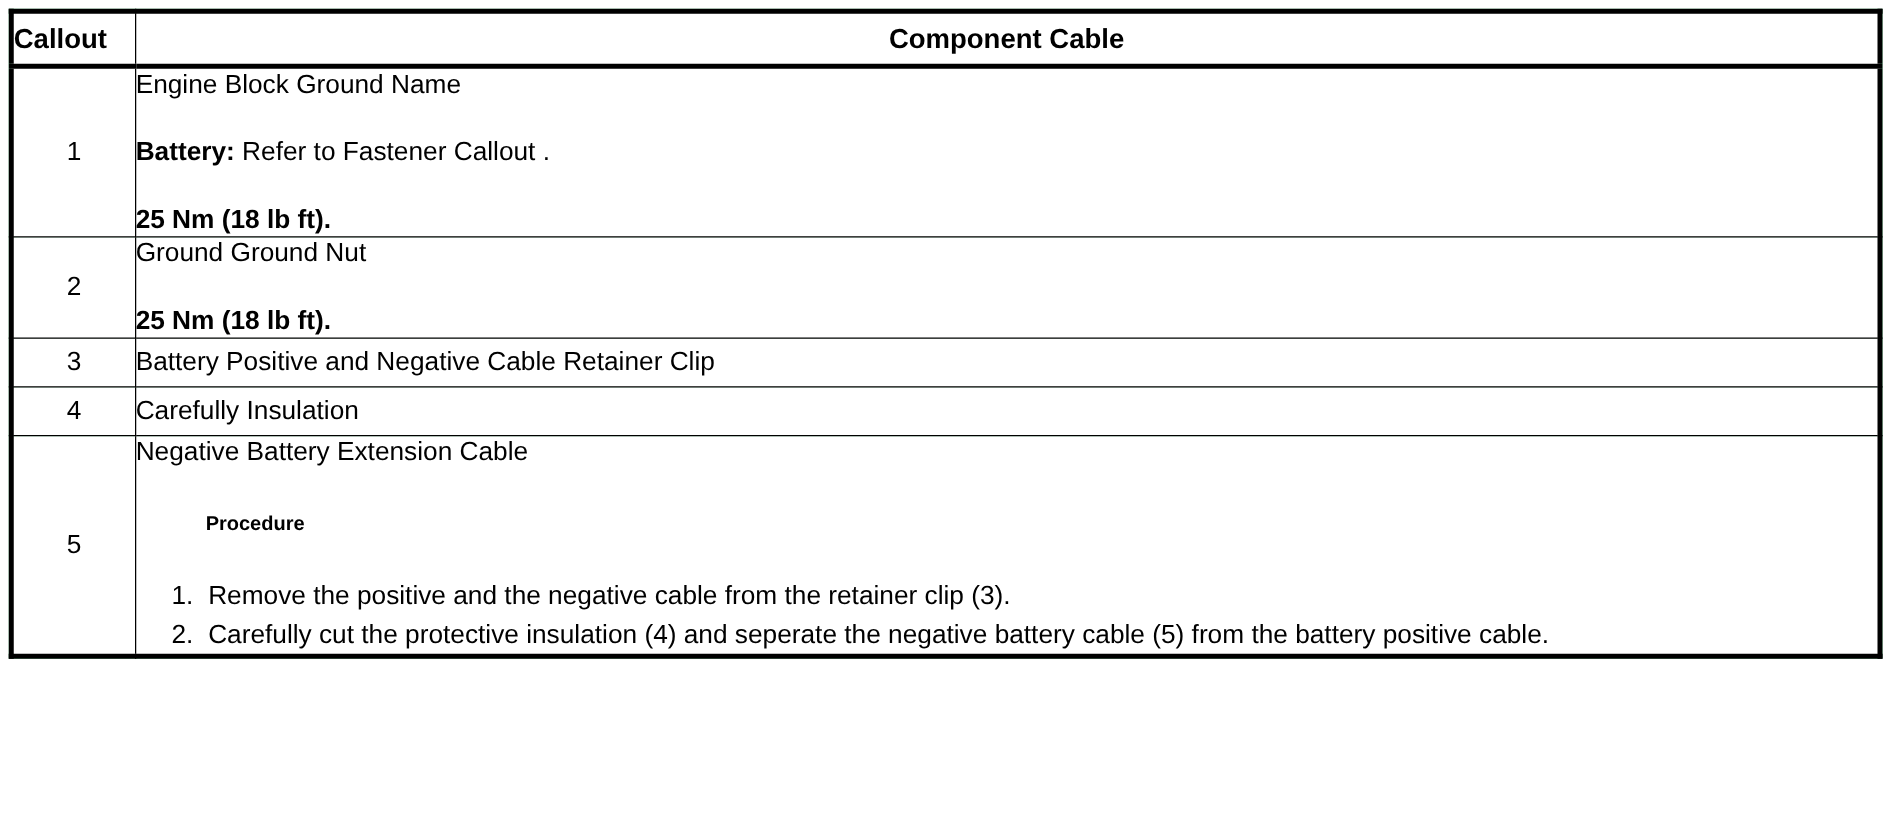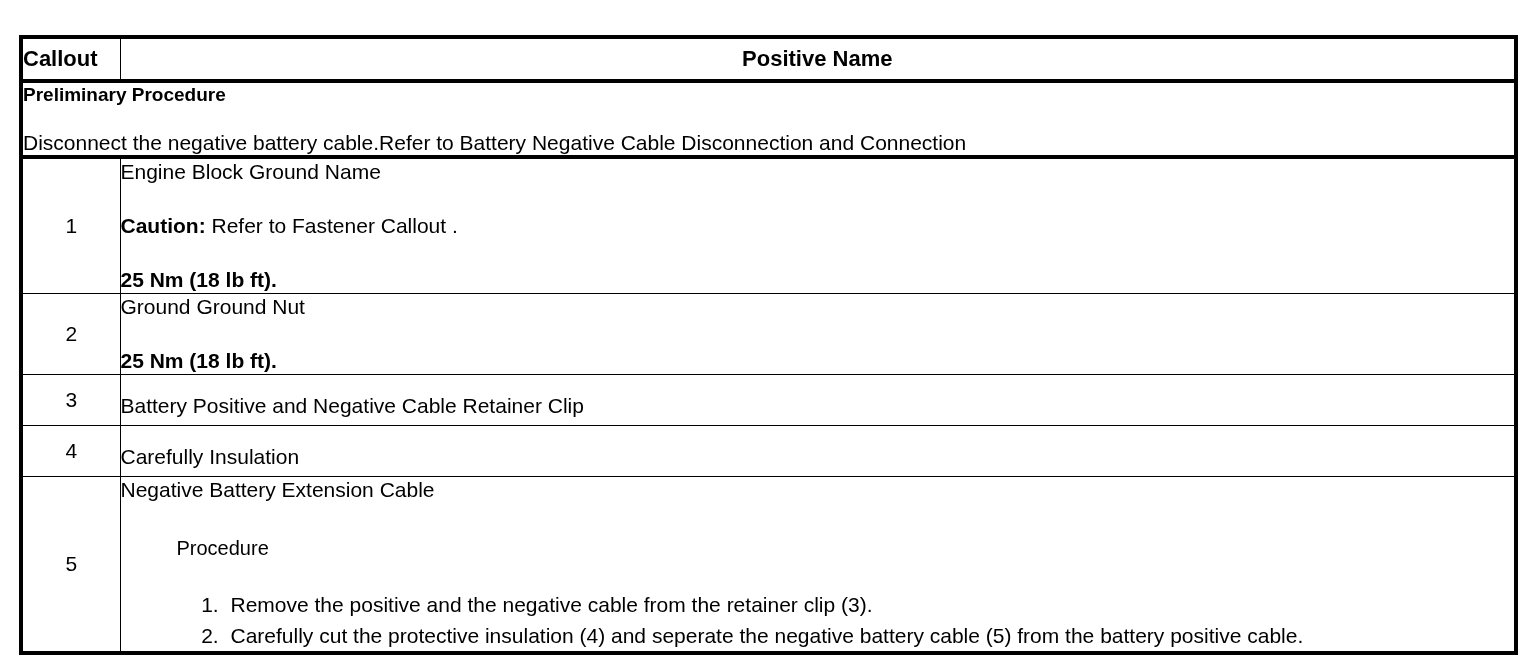--- a/index.html
+++ b/index.html
@@ -18,27 +18,26 @@
   .page {
     position: relative;
     width: 1520px;
     height: 672px;
     background: #ffffff;
   }
 
   
   .comp-table {
     position: absolute;
-    left: 19px;
+    left: 7px;
     top: 7px;
     width: 1499px;
     border-collapse: collapse;
     table-layout: fixed;
     background: #86efac;
-    margin-top: 28px;
   }
 
   .comp-table td,
   .comp-table th {
     border: 1px solid #000000;
     vertical-align: middle;
     padding: 0;
     background: #ffffff;
   }
 
@@ -98,71 +97,65 @@
   .name-cell .line {
     margin: 0;
   }
   .name-cell .gap-line {
     margin-top: 28px;
   }
   .b { font-weight: bold; }
 
   
   .proc-head {
-    font-weight: normal;
-    font-size: 20px;
+    font-weight: bold;
+    font-size: 16px;
     margin: 32px 0 0 56px;
   }
   ol.proc-list {
     margin: 28px 0 0 0;
-    padding-left: 104px;
+    padding-left: 52px;
     font-size: 21px;
     line-height: 31px;
   }
   ol.proc-list li {
     padding-left: 6px;
   }
 
   .short-row .name-cell {
-    padding-top: 18px;
+    padding-top: 6px;
     padding-bottom: 6px;
   }
 </style>
 </head>
 <body>
 
 <div class="page">
 
   <table class="comp-table">
     <colgroup>
       <col class="c-callout">
       <col class="c-name">
     </colgroup>
 
     <thead>
       <tr>
         <th class="hdr-cell hdr-callout">Callout</th>
-        <th class="hdr-cell hdr-name">Positive Name</th>
+        <th class="hdr-cell hdr-name">Component Cable</th>
       </tr>
     </thead>
 
     <tbody>
 
-      <tr>
-        <td class="prelim-cell" colspan="2">
-          <p class="prelim-title">Preliminary Procedure</p>
-          <p class="prelim-text">Disconnect the negative battery cable.Refer to Battery Negative Cable Disconnection and Connection</p>
-        </td>
-      </tr>
 
       <tr>
         <td class="callout-cell">1</td>
         <td class="name-cell">
           <p class="line">Engine Block Ground Name</p>
-          <p class="line gap-line"><span class="b">Caution:</span><span> Refer to Fastener Callout .</span></p>
+          <p class="line gap-line"><span class="b">Battery:</span><span> Refer to Fastener Callout .</span></p>
           <p class="line gap-line b">25 Nm (18 lb ft).</p>
         </td>
       </tr>
 
       <tr>
         <td class="callout-cell">2</td>
         <td class="name-cell">
           <p class="line">Ground Ground Nut</p>
           <p class="line gap-line b">25 Nm (18 lb ft).</p>
         </td>

